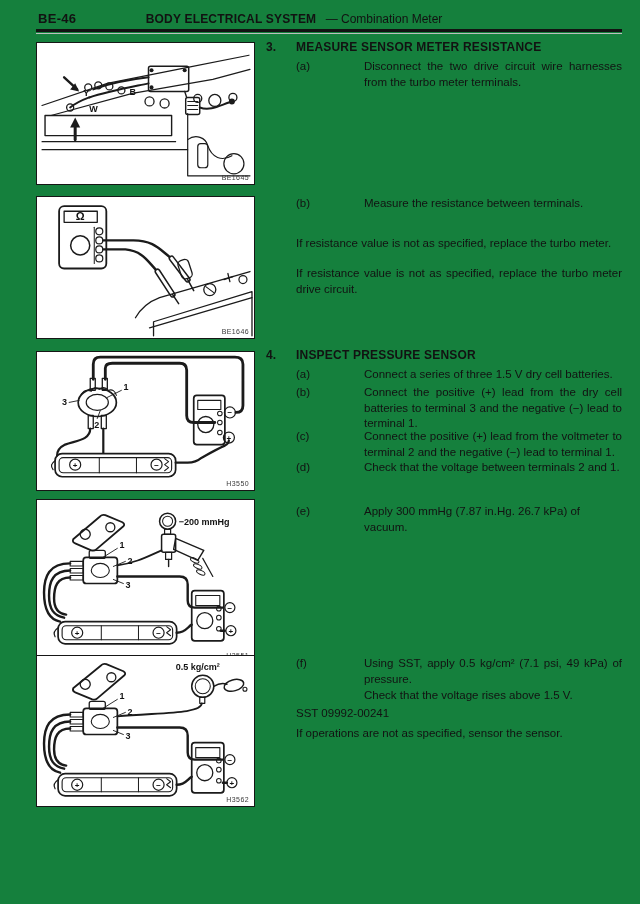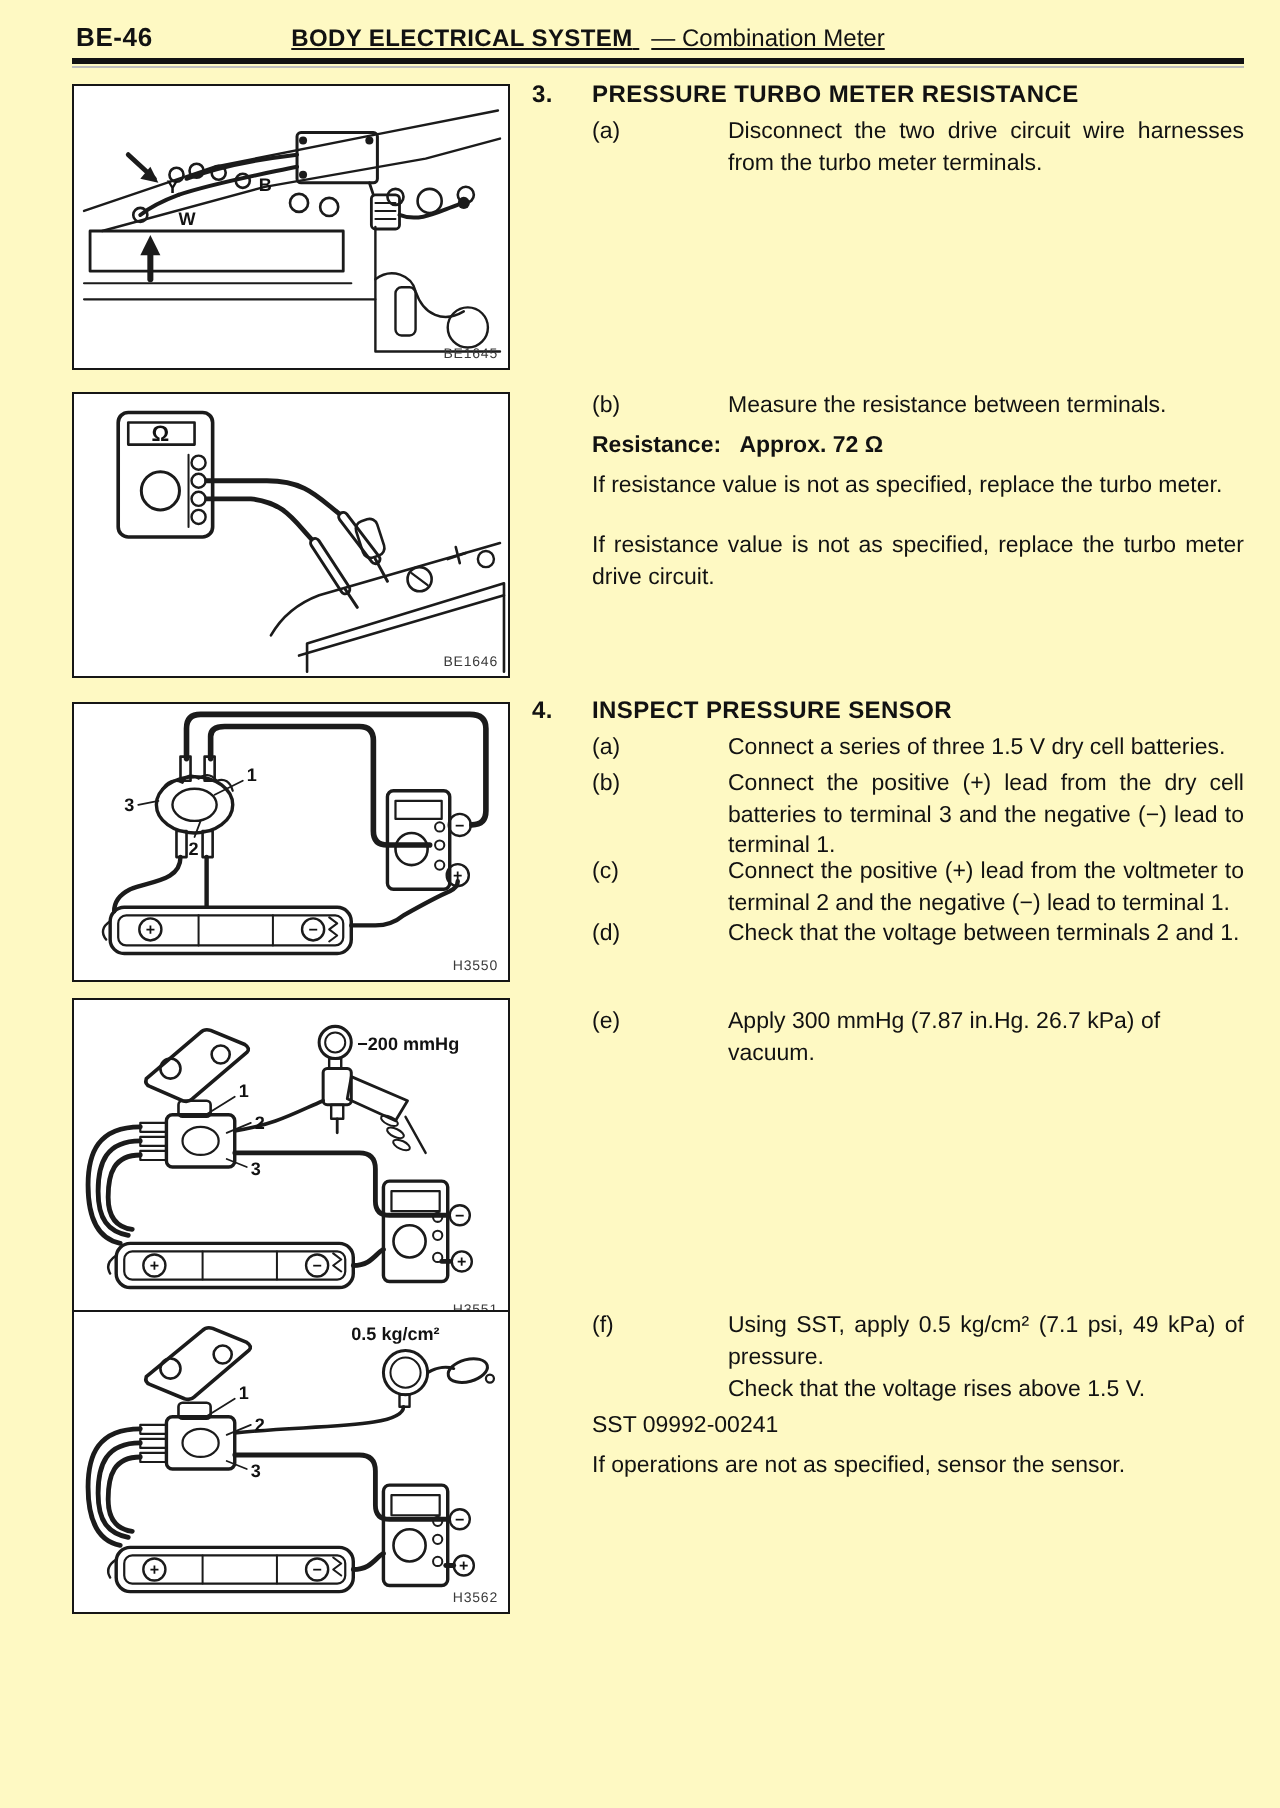--- a/index.html
+++ b/index.html
@@ -1,20 +1,20 @@
 <!DOCTYPE html>
 <html><head>
 <meta charset="utf-8">
 <style>
   html,body{margin:0;padding:0;background:#fff;}
-  .page{position:relative;width:640px;height:904px;background:#fef9c3;color:#121212;
+  .page{position:relative;width:640px;height:904px;background:#15803d;color:#121212;
         font-family:"Liberation Sans",sans-serif;overflow:hidden;}
   
   .pnum{position:absolute;left:38px;top:11px;font-size:13px;font-weight:700;letter-spacing:.3px;}
-  .htitle{position:absolute;left:0;top:12px;width:588px;text-align:center;font-size:12px;text-decoration:underline;}
+  .htitle{position:absolute;left:0;top:12px;width:588px;text-align:center;font-size:12px;}
   .ht-b{font-weight:700;letter-spacing:.2px;}
   .ht-n{font-weight:400;margin-left:6px;}
   .hrule{position:absolute;left:36px;top:29px;width:586px;height:3px;background:#121212;}
   .hrule2{position:absolute;left:36px;top:33px;width:586px;height:1px;background:#bdbdbd;}
   
   .fig{position:absolute;left:36px;width:219px;border:1.6px solid #161616;background:#fff;box-sizing:border-box;}
   .fig svg{display:block;width:100%;height:100%;}
   .fig-code{position:absolute;right:5px;bottom:3px;font-size:7px;letter-spacing:.4px;color:#3a3a3a;}
   svg text{font-family:"Liberation Sans",sans-serif;fill:#121212;}
   .fl{font-size:9px;font-weight:600;}
@@ -282,31 +282,30 @@
       <text class="fs" x="40" y="131" text-anchor="middle">+</text>
       <text class="fs" x="121" y="131" text-anchor="middle">−</text>
       <text class="fs" x="192" y="106" text-anchor="middle">−</text>
       <text class="fs" x="194" y="129" text-anchor="middle">+</text>
     </svg>
     <span class="fig-code">H3562</span>
   </div>
 
   <div class="txt heading" style="left:266px;top:40px;width:356px;">
     <span class="num">3.</span>
-    <span>PRESSURE TURBO METER RESISTANCE</span>
+    <span>MEASURE SENSOR METER RESISTANCE</span>
   </div>
   <div class="txt item" style="left:296px;top:59px;width:326px;">
     <span class="lab">(a)</span>
     <div class="bodytx jt">Disconnect the two drive circuit wire harnesses from the turbo meter terminals.</div>
   </div>
   <div class="txt item" style="left:296px;top:196px;width:326px;">
     <span class="lab">(b)</span>
     <div class="bodytx">Measure the resistance between terminals.</div>
   </div>
-  <div class="txt spec" style="left:296px;top:216px;width:326px;">Resistance:   Approx. 72 Ω</div>
   <div class="txt jt" style="left:296px;top:236px;width:326px;">If resistance value is not as specified, replace the turbo meter.</div>
   <div class="txt jt" style="left:296px;top:266px;width:326px;">If resistance value is not as specified, replace the turbo meter drive circuit.</div>
 
   <div class="txt heading" style="left:266px;top:348px;width:356px;">
     <span class="num">4.</span>
     <span>INSPECT PRESSURE SENSOR</span>
   </div>
   <div class="txt item" style="left:296px;top:367px;width:326px;">
     <span class="lab">(a)</span>
     <div class="bodytx">Connect a series of three 1.5 V dry cell batteries.</div>

